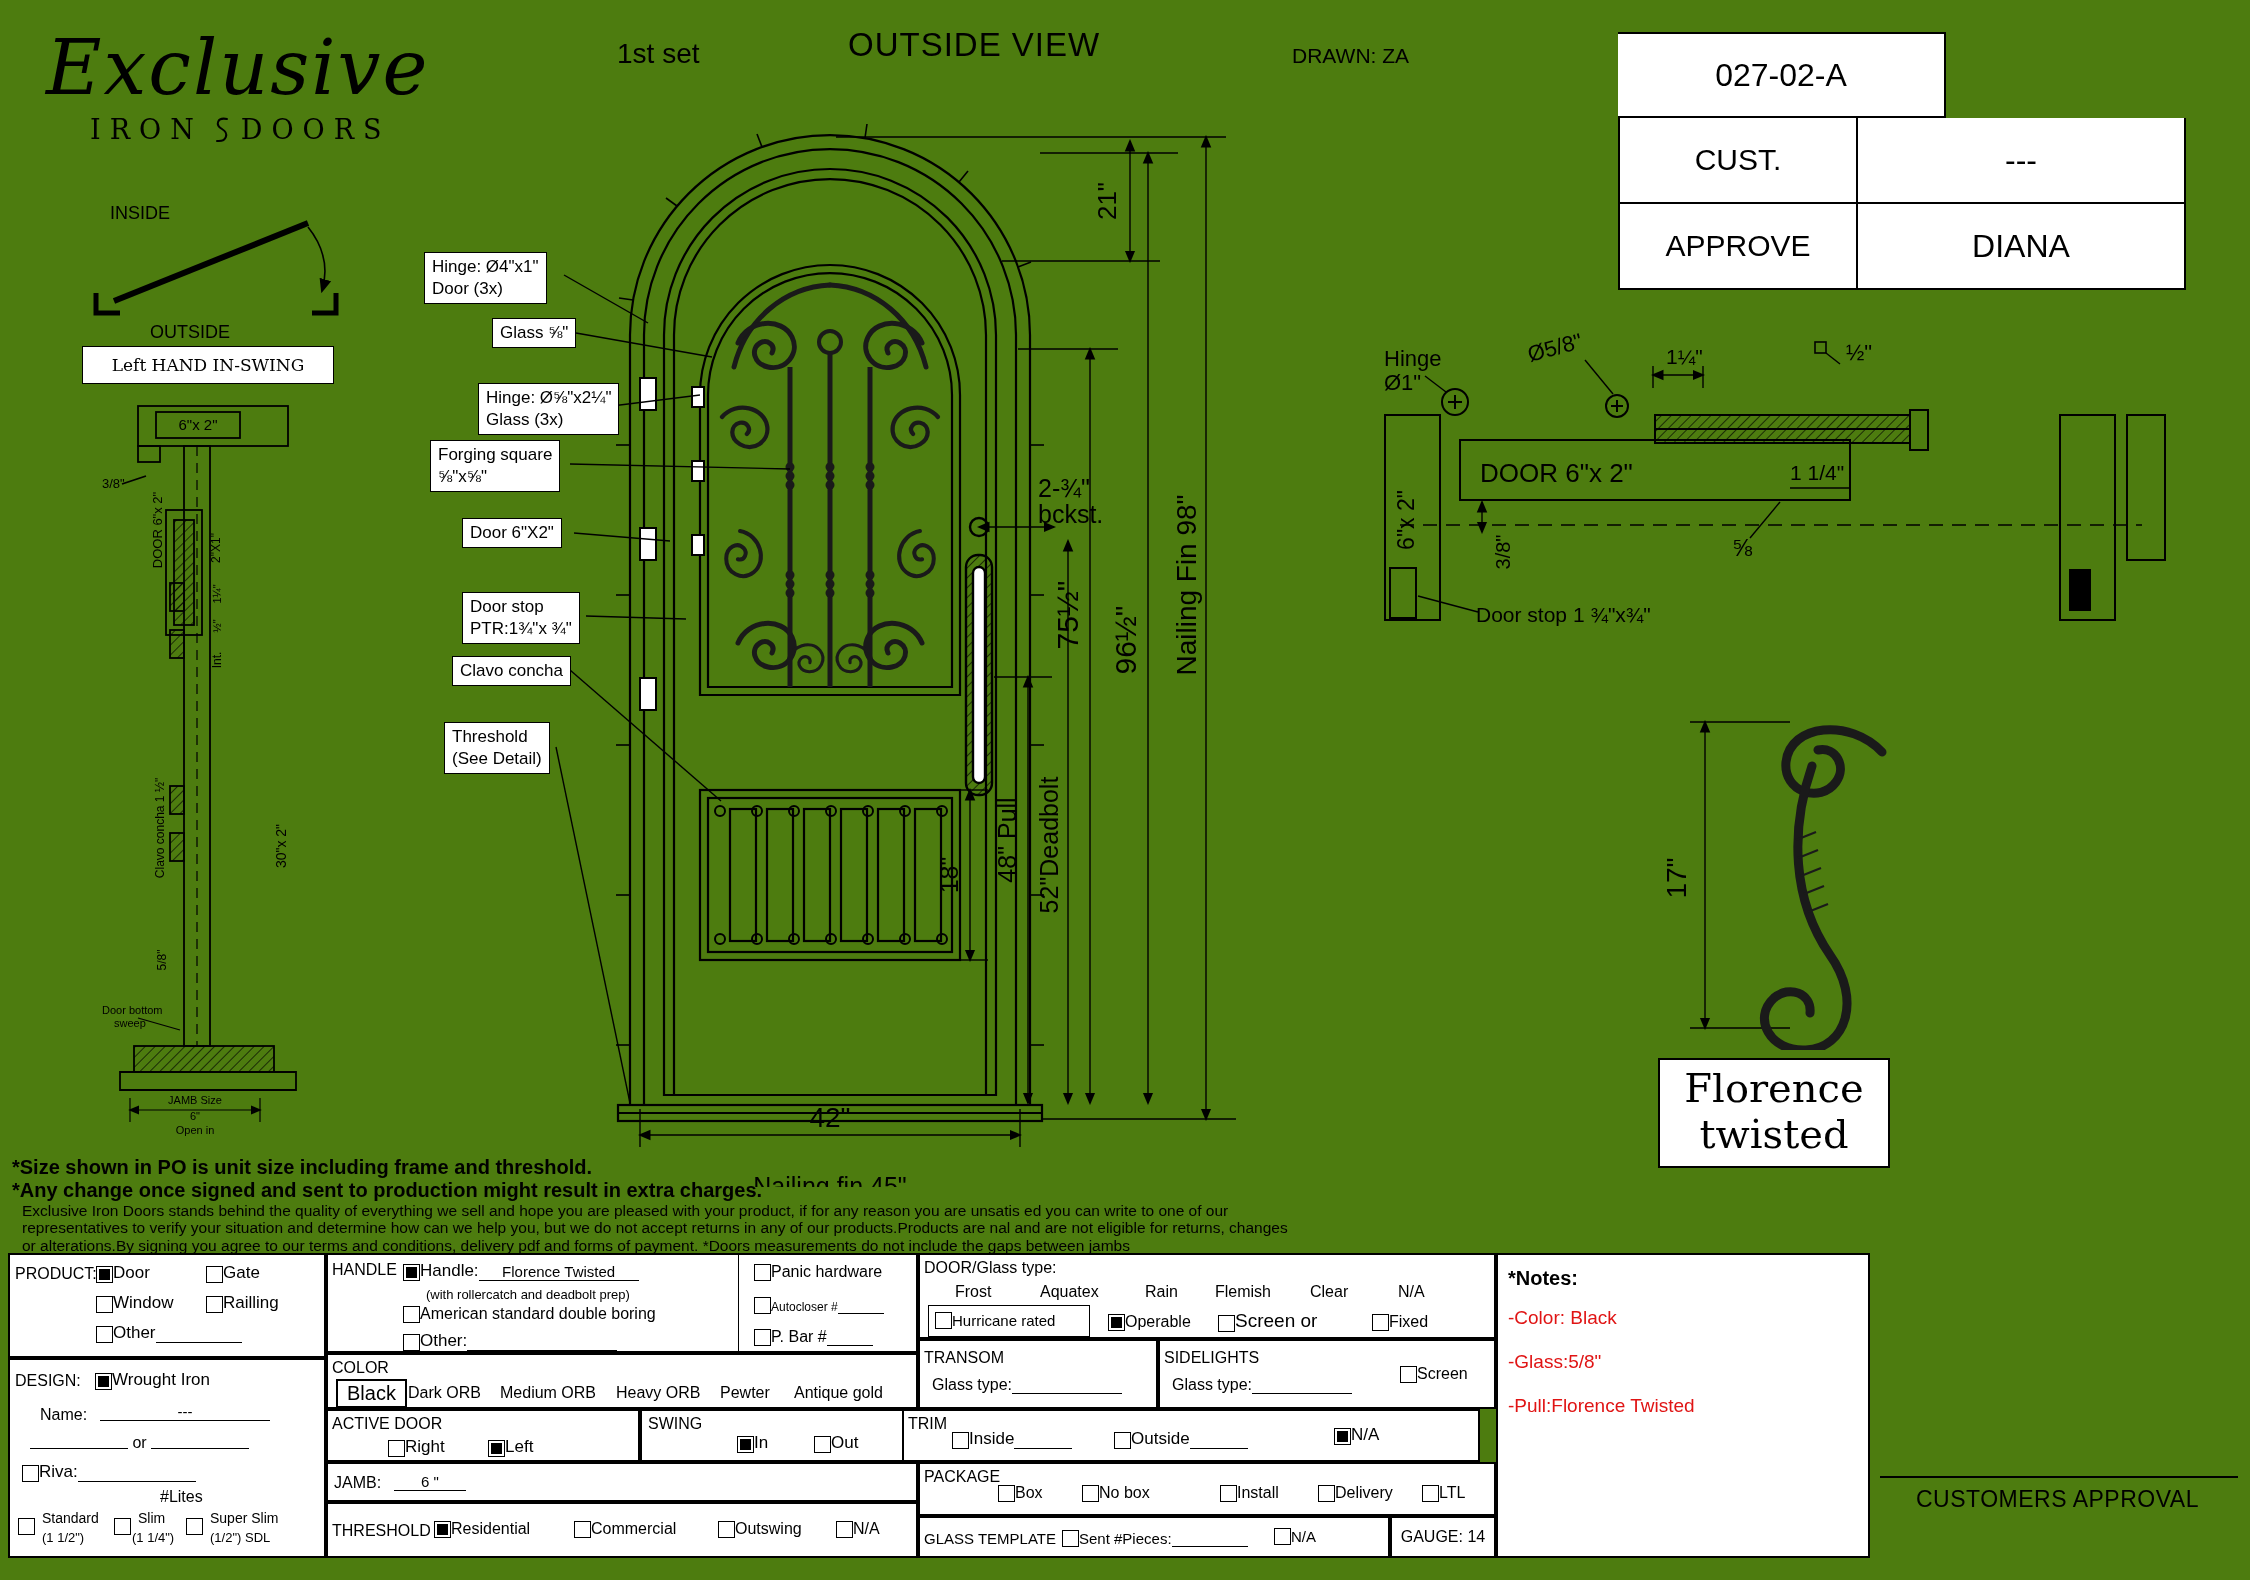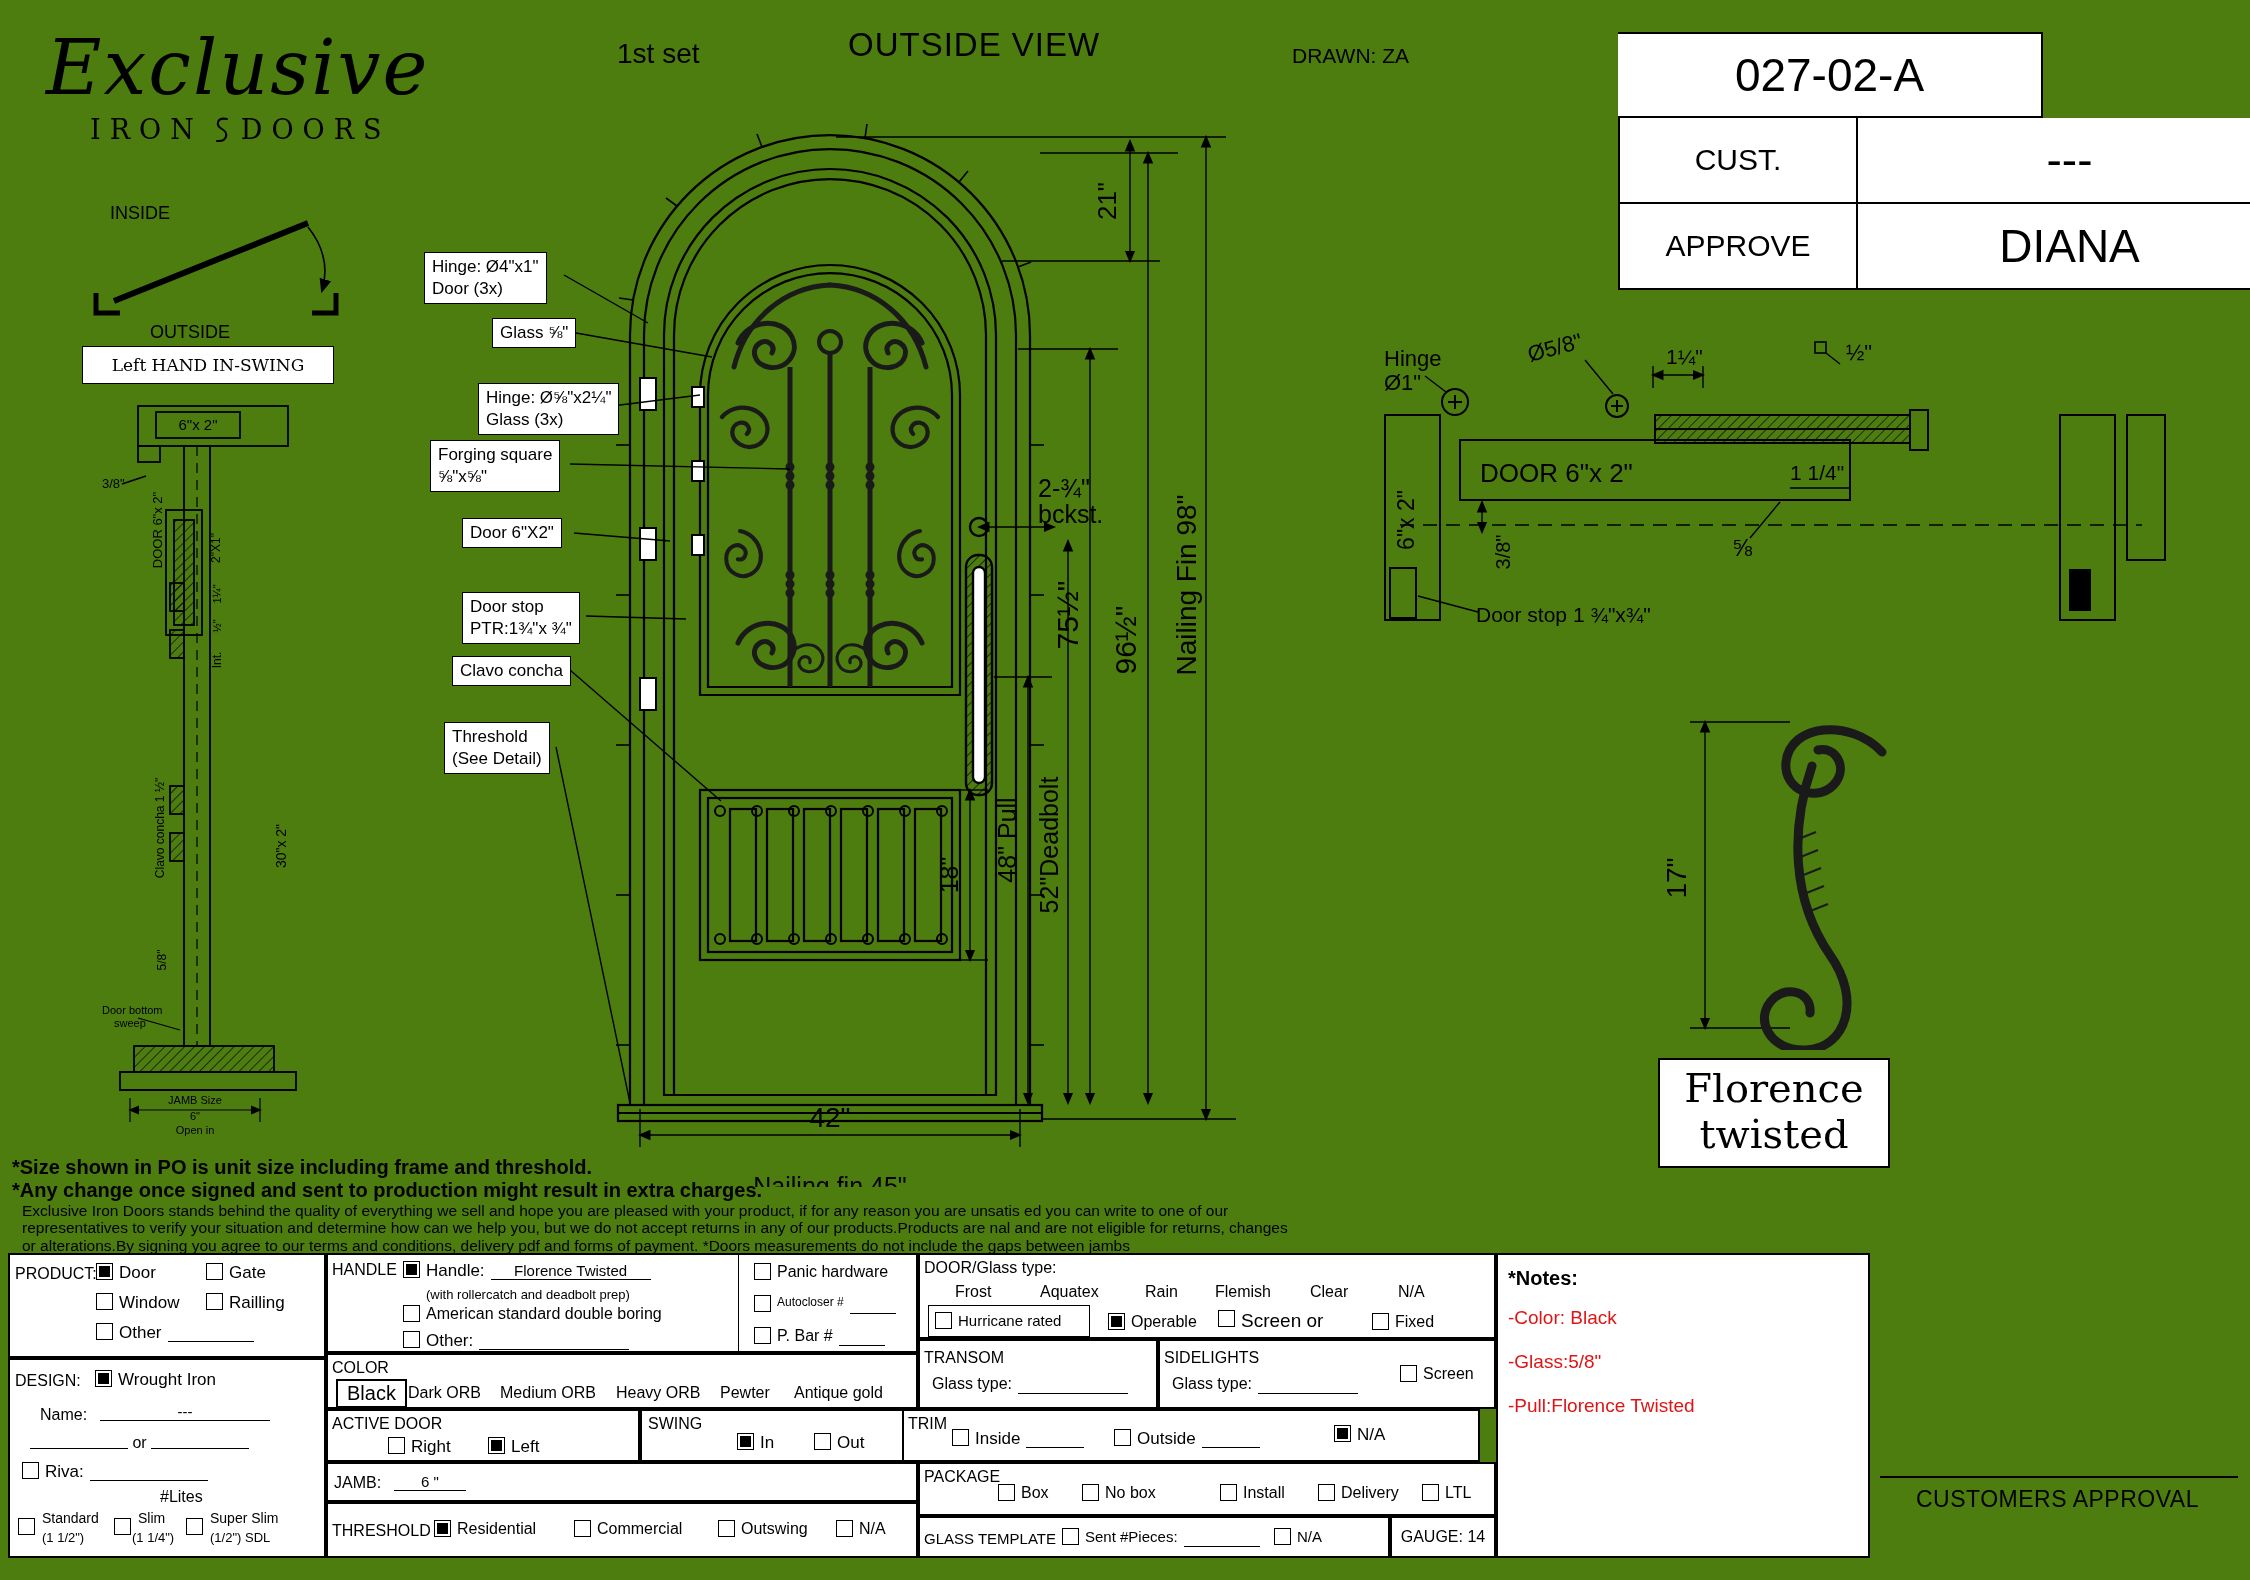--- a/index.html
+++ b/index.html
@@ -12,35 +12,35 @@
   .logo-script{font-family:"DejaVu Serif",serif;font-style:italic;font-size:76px;letter-spacing:2px;line-height:1}
   .logo-sub{font-family:"DejaVu Serif",serif;font-size:27px;letter-spacing:9px;display:flex;align-items:center;gap:10px;margin:8px 0 0 44px}
   
   .set-label{font-size:28px}
   .view-title{font-size:33px;letter-spacing:1px}
   .drawn{font-size:21px}
   
   .po-row{display:flex;height:86px}
   .po-cell{border:2.4px solid #000;display:flex;align-items:center;justify-content:center;background:#fff}
   .po-label{width:240px;font-size:30px}
-  .po-value{width:425px;border-left:none;font-size:46px}
+  .po-value{width:328px;border-left:none;font-size:32px}
   .po-row + .po-row .po-cell{border-top:none}
   
   .callout{position:absolute;border:1.6px solid #000;background:#fff;padding:3px 7px;font-size:17px;line-height:1.3;white-space:nowrap;z-index:3}
   
   .hand-box{position:absolute;border:1.6px solid #000;font-family:"DejaVu Serif",serif;font-size:17px;display:flex;align-items:center;justify-content:center;background:#fff}
   
   .florence-box{position:absolute;border:2.5px solid #000;font-family:"DejaVu Serif",serif;font-size:40px;line-height:1.15;text-align:center;padding-top:5px;background:#fff}
   
   .disc-bold{font-size:20px;font-weight:bold;line-height:1.15}
   .disc-body{font-size:15.5px;line-height:1.12;margin-left:10px}
   
   .fbox{position:absolute;border:2px solid #000;background:#fff;z-index:2}
   .ft{position:absolute;font-size:16px;white-space:nowrap}
-  .fi{position:absolute;display:flex;align-items:flex-start;gap:6px;font-size:17px;white-space:nowrap}
+  .fi{position:absolute;display:flex;align-items:flex-end;font-size:17px;white-space:nowrap}
   .cb{width:17px;height:17px;border:1.9px solid #000;display:inline-block;position:relative;background:#fff;flex:none}
   .cb.checked::before{content:"";position:absolute;inset:2px;background:#000}
   .bl{display:inline-block;border-bottom:1.6px solid #000;height:19px;font-size:15px;text-align:center;line-height:19px}
   .hl{display:inline-block;border-bottom:1.6px solid #000;height:10px;vertical-align:middle}
   .selbox{position:absolute;border:2px solid #000;padding:1px 9px;font-size:20px;white-space:nowrap}
   .subbox{position:absolute;border:1.6px solid #000}
   .small-note{font-size:13px}
   .red{color:var(--note-red,#e01414)}
   .notes-title{font-size:20px;font-weight:bold}
   .notes-item{font-size:19px}

